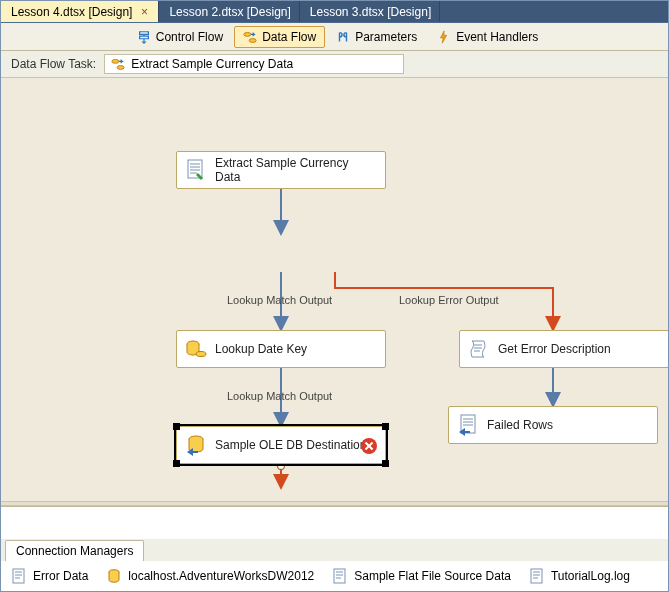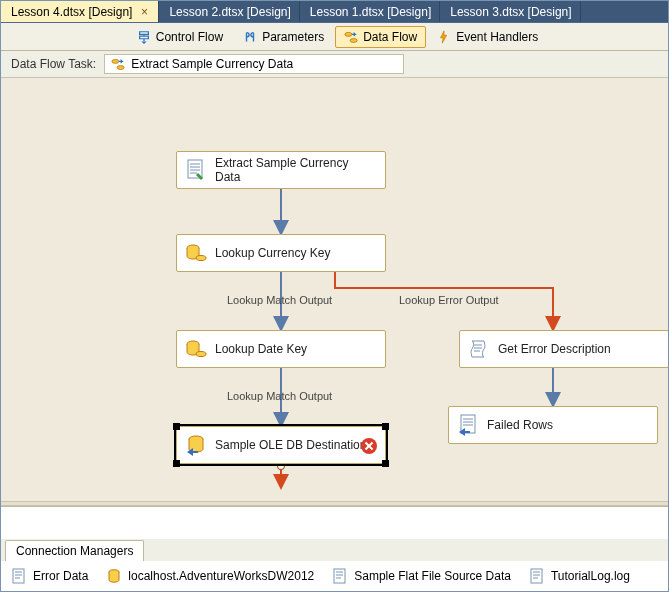--- a/index.html
+++ b/index.html
@@ -54,54 +54,51 @@
 
 <div class="doc-tabs">
   <div class="doc-tab active">
     <span>Lesson 4.dtsx [Design]</span>
     <span class="close">×</span>
   </div>
   <div class="doc-tab">
     <span>Lesson 2.dtsx [Design]</span>
   </div>
   <div class="doc-tab">
-    <span>Lesson 1.dtsx [Design]</span>
-  </div>
-  <div class="doc-tab">
     <span>Lesson 3.dtsx [Design]</span>
   </div>
 </div>
 
 <div class="toolbar">
   <div class="tool-btn">
     <span class="ico">
       <svg viewBox="0 0 16 16">
           <path d="M3 2h10v3H3zM3 7h10v3H3zM8 5v2M8 10v3" stroke="#2b76c2" stroke-width="1.4" fill="none"></path>
           <path d="M5 13l3 3 3-3z" fill="#2b76c2"></path>
         </svg>
     </span>
     <span>Control Flow</span>
-  </div>
-  <div class="tool-btn">
-    <span class="ico">
-      <svg viewBox="0 0 16 16">
-          <path d="M4 3v10M4 3c4 0 4 5 0 5M12 3v10M12 3c-4 0-4 5 0 5" stroke="#2b76c2" stroke-width="1.6" fill="none"></path>
-        </svg>
-    </span>
-    <span>Parameters</span>
   </div>
   <div class="tool-btn active">
     <span class="ico">
       <svg viewBox="0 0 16 16">
           <ellipse cx="5" cy="5" rx="4" ry="2.2" fill="#f2c43a" stroke="#c07a12"></ellipse>
           <path d="M9 5h4l-2-2m2 2-2 2" stroke="#2b76c2" fill="none" stroke-width="1.3"></path>
           <ellipse cx="11" cy="12" rx="4" ry="2.2" fill="#f2c43a" stroke="#c07a12"></ellipse>
         </svg>
     </span>
     <span>Data Flow</span>
+  </div>
+  <div class="tool-btn">
+    <span class="ico">
+      <svg viewBox="0 0 16 16">
+          <path d="M4 3v10M4 3c4 0 4 5 0 5M12 3v10M12 3c-4 0-4 5 0 5" stroke="#2b76c2" stroke-width="1.6" fill="none"></path>
+        </svg>
+    </span>
+    <span>Parameters</span>
   </div>
   <div class="tool-btn">
     <span class="ico">
       <svg viewBox="0 0 16 16">
           <path d="M8 1 4 9h3l-1 6 5-9H8z" fill="#f2a500" stroke="#c07a12" stroke-width=".8"></path>
         </svg>
     </span>
     <span>Event Handlers</span>
   </div>
 </div>
@@ -154,30 +151,20 @@
     <span class="nico">
       <svg viewBox="0 0 22 22">
           <rect x="3" y="1" width="14" height="18" fill="#fff" stroke="#7a93b1"></rect>
           <path d="M5 5h10M5 8h10M5 11h10M5 14h7" stroke="#7a93b1"></path>
           <path d="M11 16l5 5 2-2-5-5z" fill="#3a9c3a"></path>
         </svg>
     </span>
     <span class="ntxt">Extract Sample Currency Data</span>
   </div>
 
-  <div class="node" style="left:175px;top:156px">
-    <span class="nico">
-      <svg viewBox="0 0 22 22">
-          <ellipse cx="8" cy="6" rx="6" ry="3" fill="#f7cf4b" stroke="#c07a12"></ellipse>
-          <path d="M2 6v8c0 1.7 2.7 3 6 3s6-1.3 6-3V6" fill="#f7cf4b" stroke="#c07a12"></path>
-          <ellipse cx="16" cy="16" rx="5" ry="2.5" fill="#f7cf4b" stroke="#c07a12"></ellipse>
-        </svg>
-    </span>
-    <span class="ntxt">Lookup Currency Key</span>
-  </div>
 
   <div class="node" style="left:175px;top:252px">
     <span class="nico">
       <svg viewBox="0 0 22 22">
           <ellipse cx="8" cy="6" rx="6" ry="3" fill="#f7cf4b" stroke="#c07a12"></ellipse>
           <path d="M2 6v8c0 1.7 2.7 3 6 3s6-1.3 6-3V6" fill="#f7cf4b" stroke="#c07a12"></path>
           <ellipse cx="16" cy="16" rx="5" ry="2.5" fill="#f7cf4b" stroke="#c07a12"></ellipse>
         </svg>
     </span>
     <span class="ntxt">Lookup Date Key</span>

